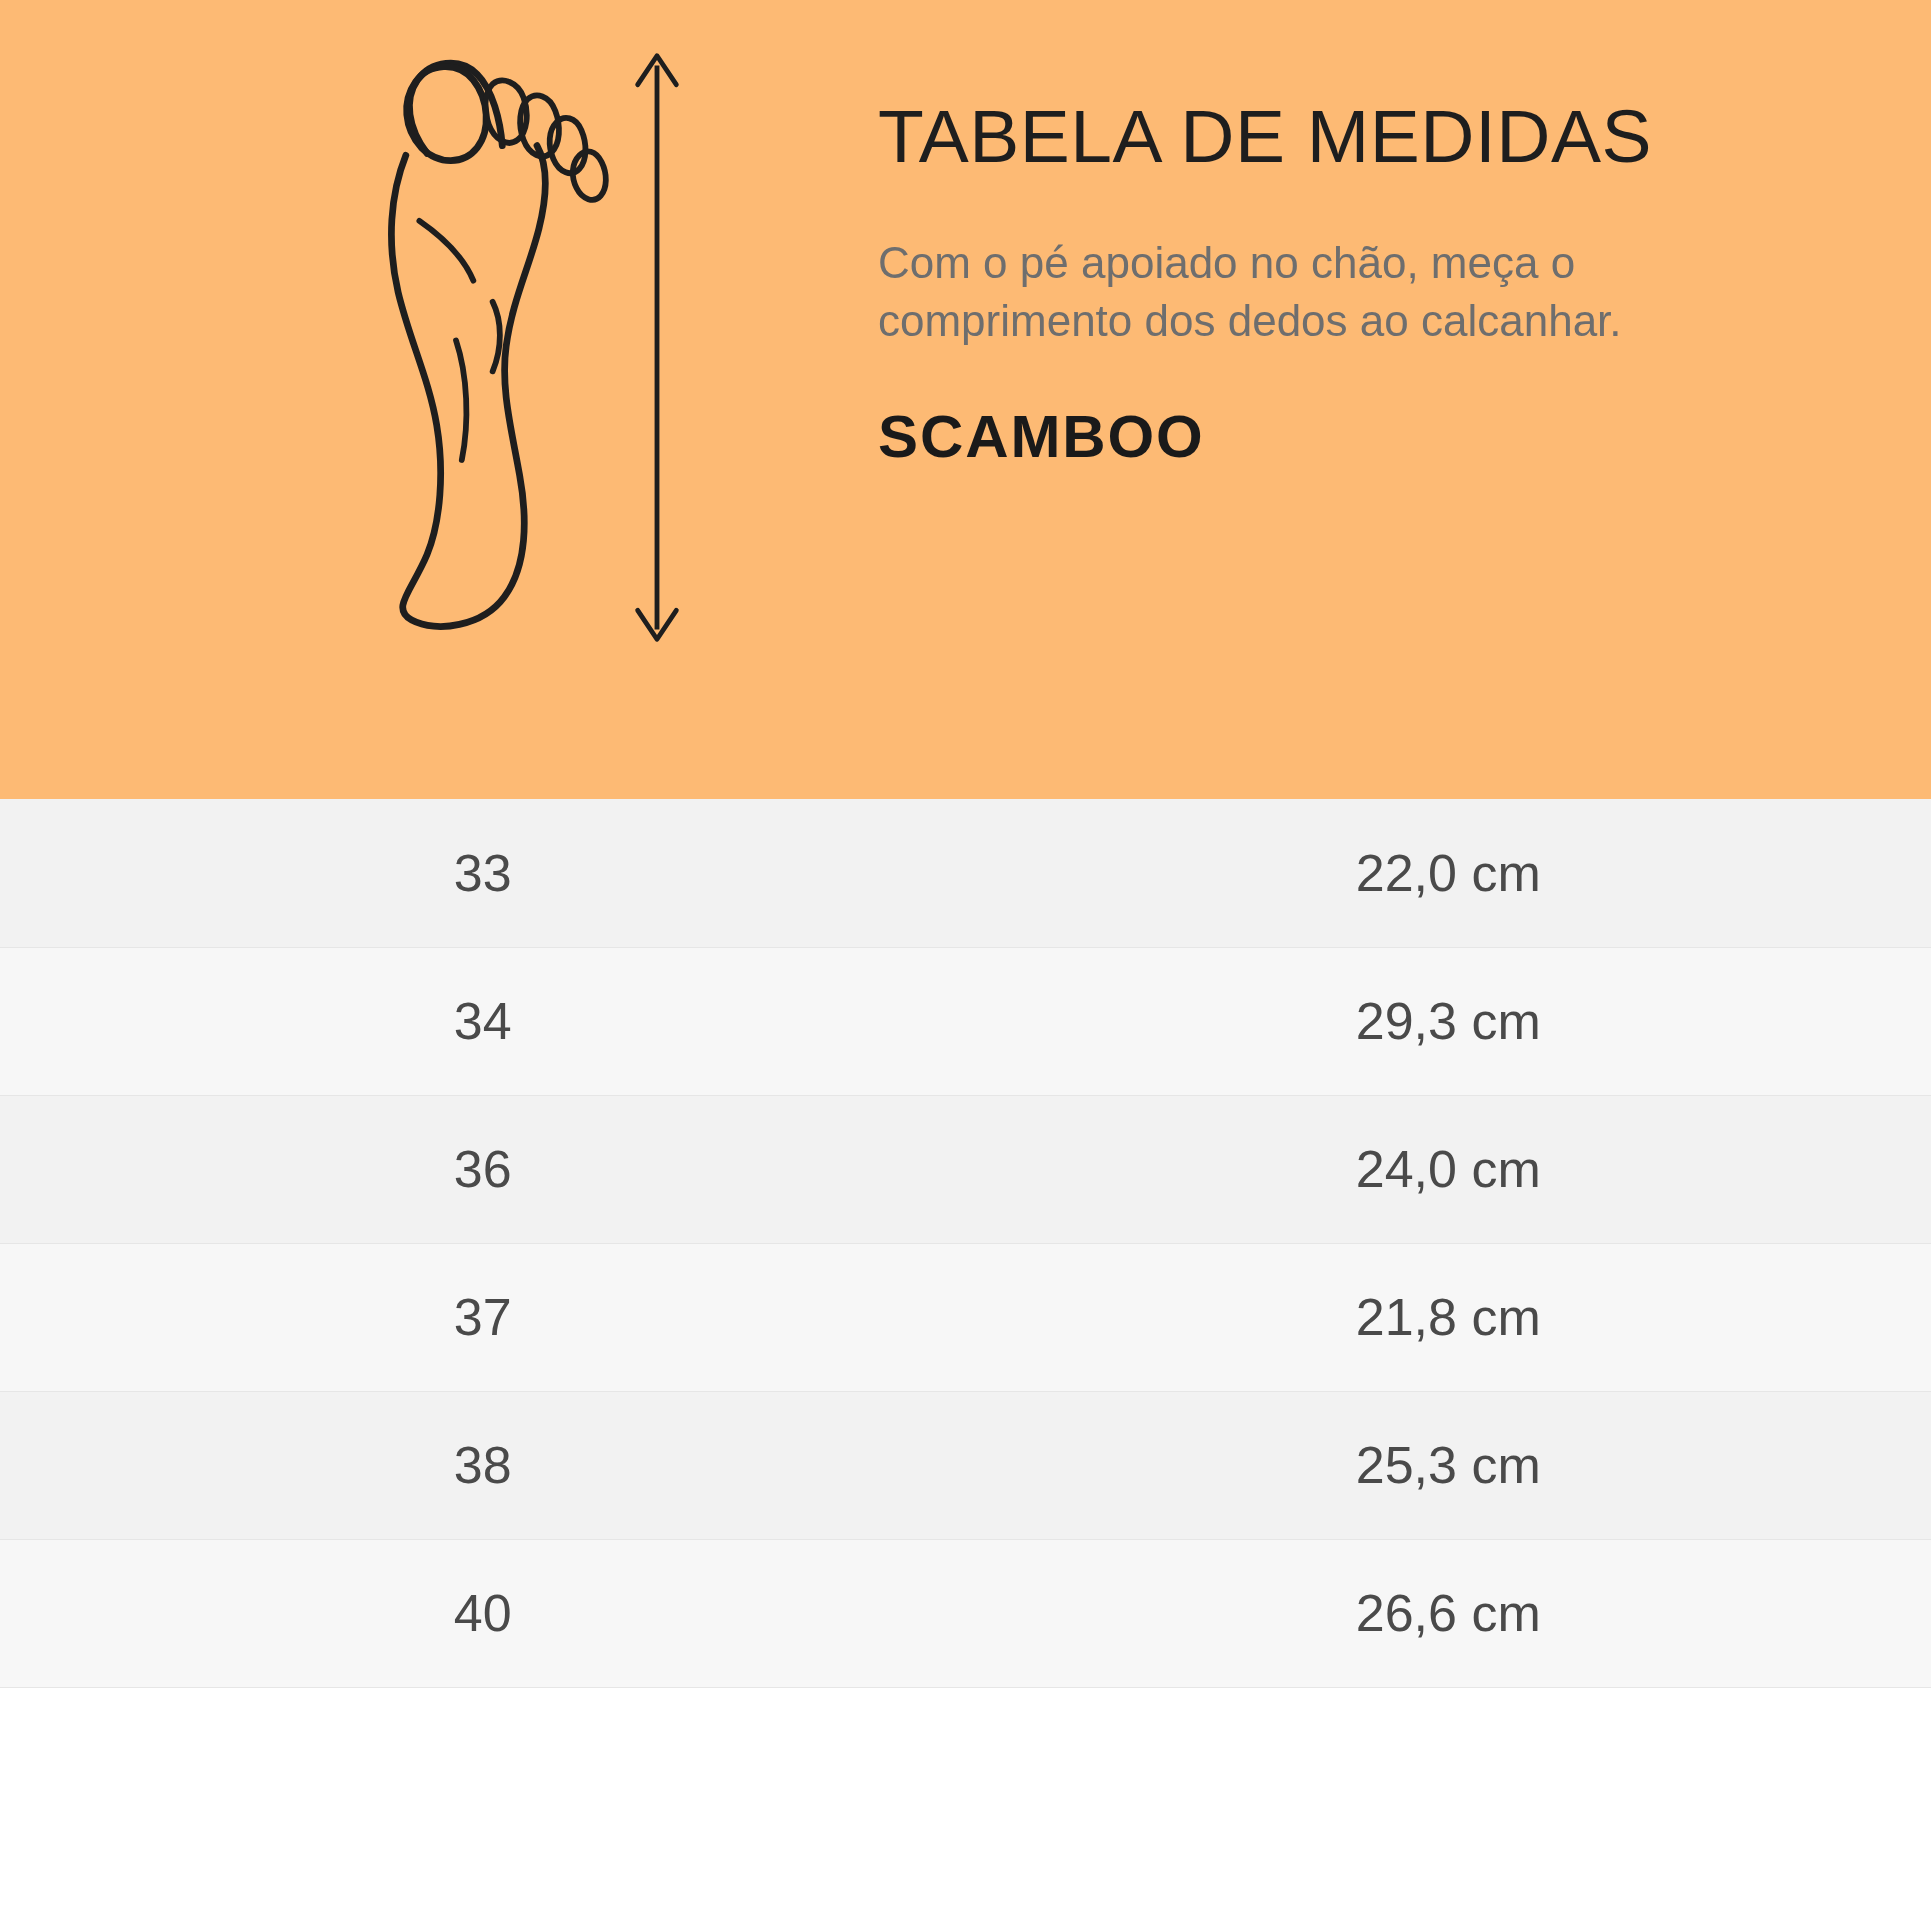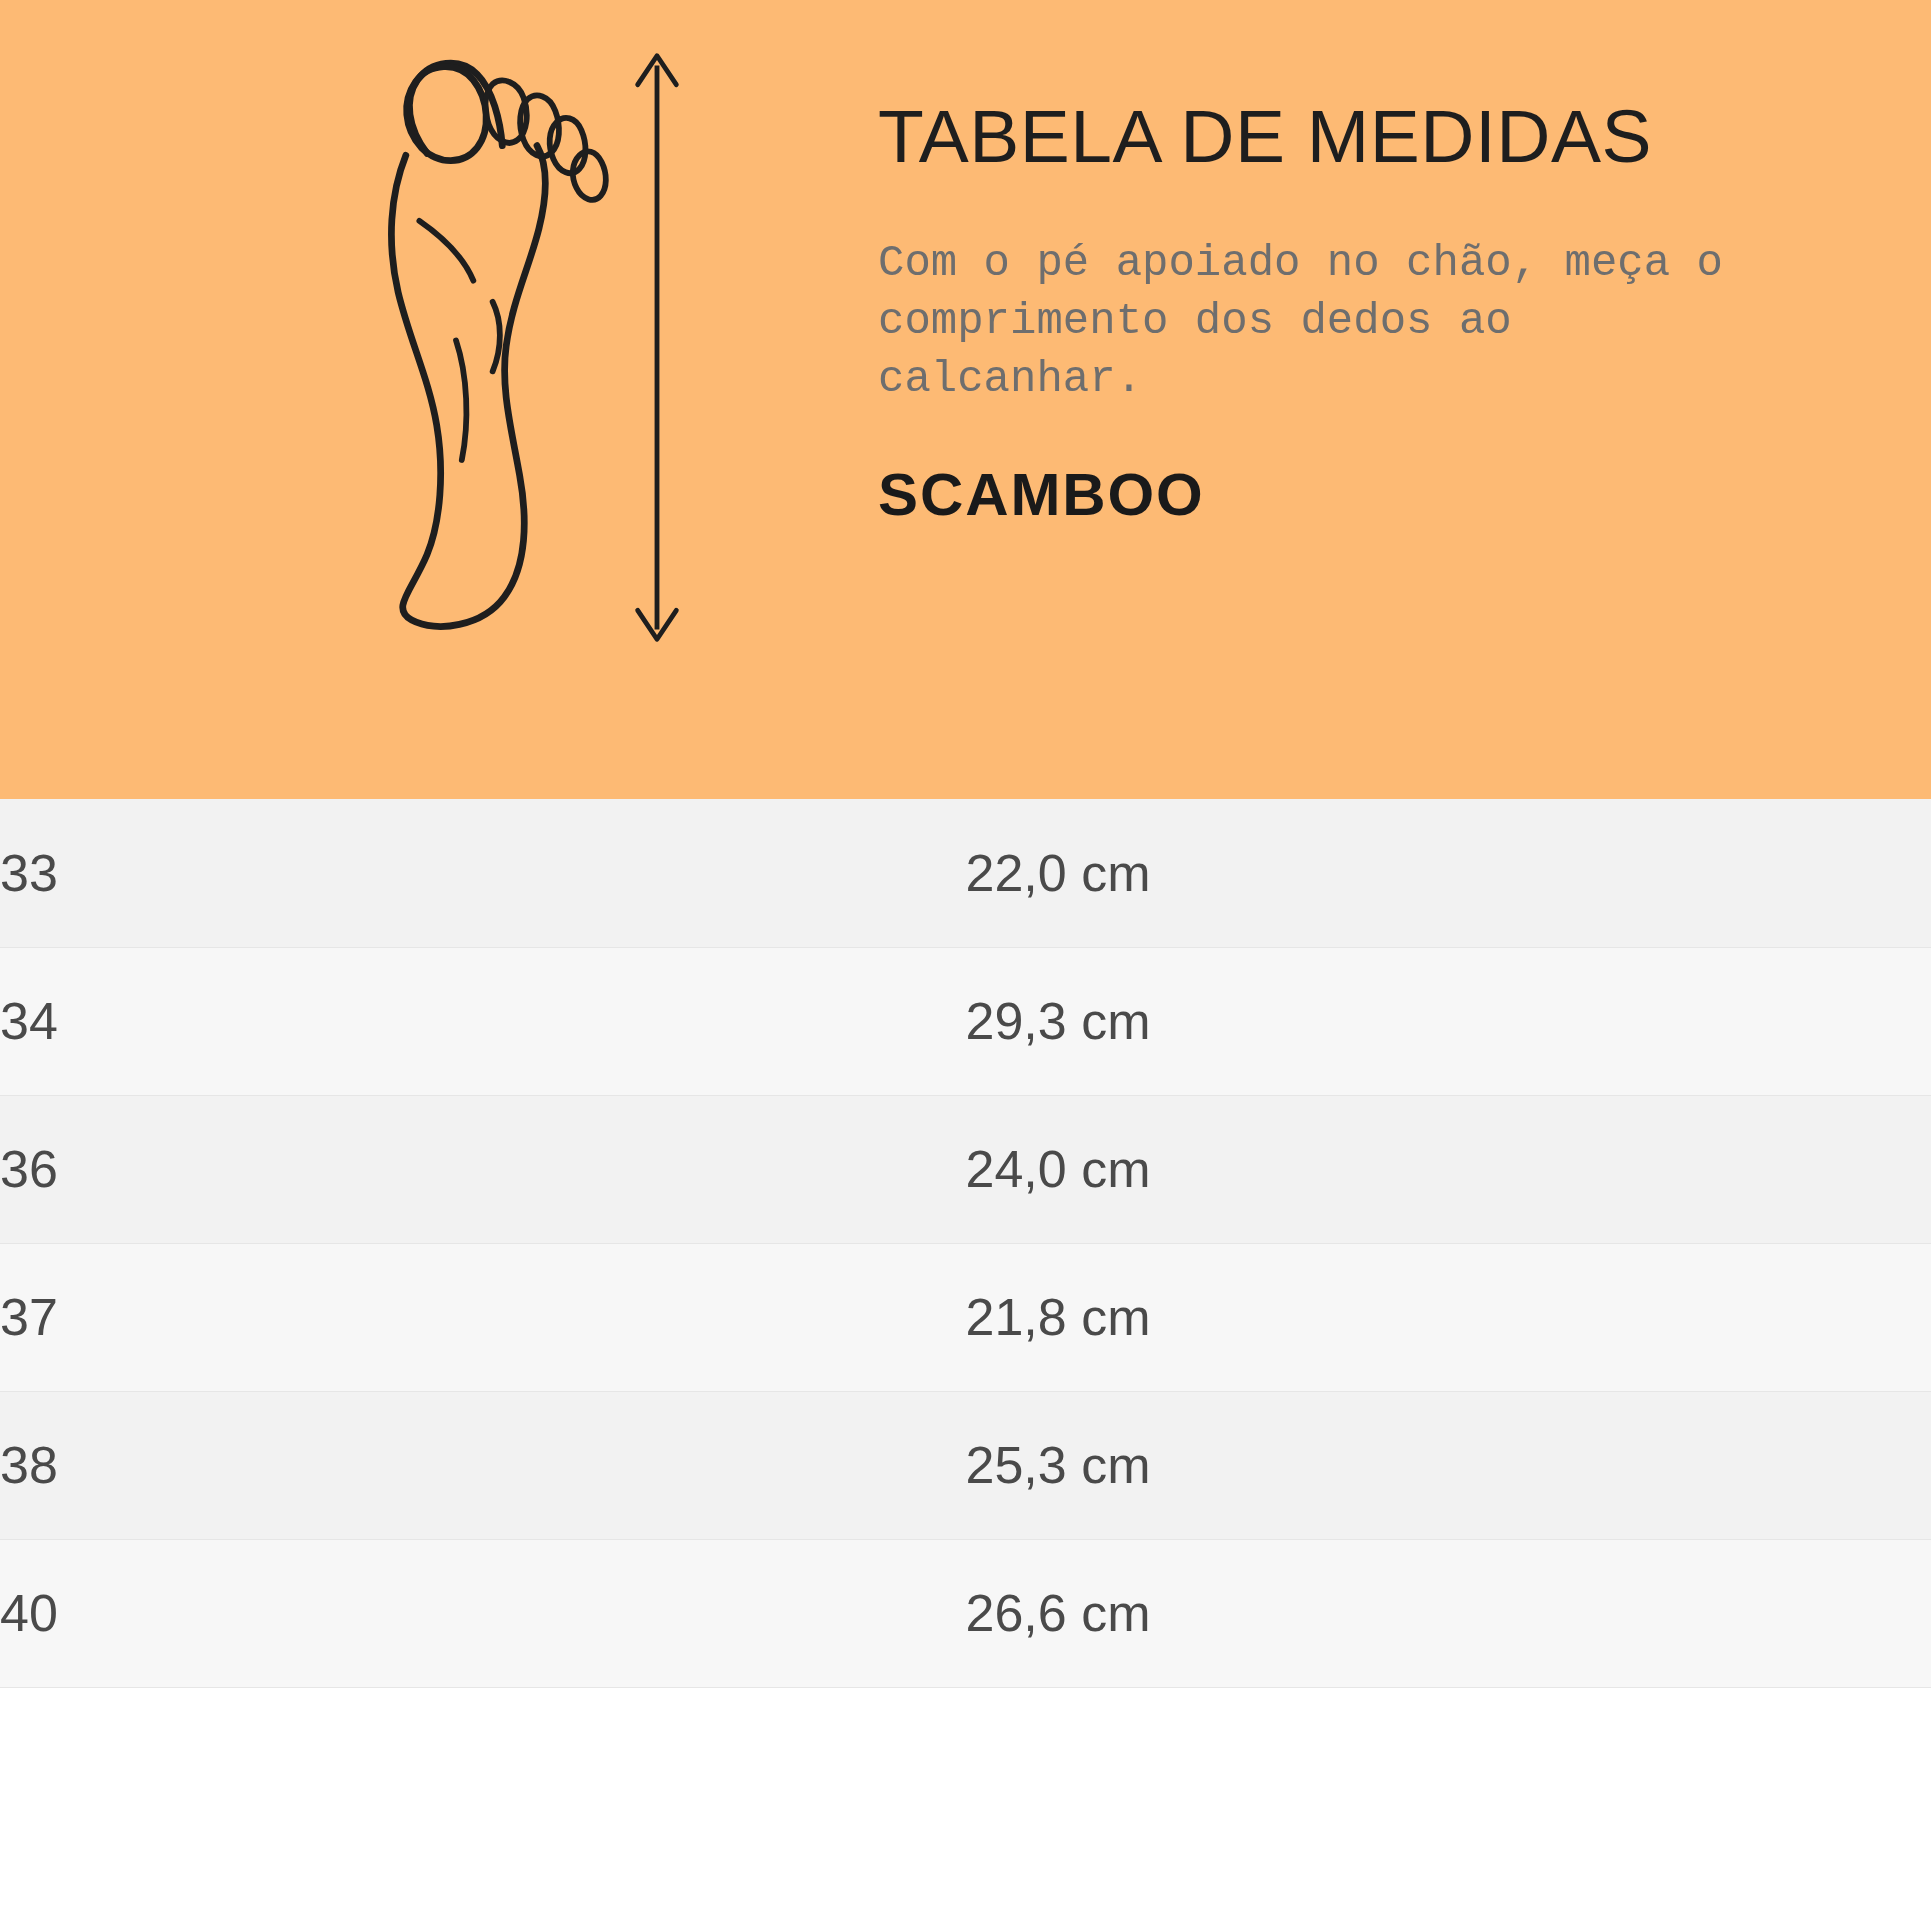--- a/index.html
+++ b/index.html
@@ -64,21 +64,20 @@
     white-space: nowrap;
   }
 
   .instructions {
     font-size: 44px;
     line-height: 1.32;
     color: #6e6e6e;
     margin: 0 0 52px 0;
     max-width: 869px;
     font-weight: 400;
-    font-family: Liberation Mono, monospace;
   }
 
   .brand {
     font-size: 60px;
     letter-spacing: 1.9px;
     color: #1a1a1a;
     font-weight: 700;
     margin: 0;
   }
 
@@ -94,20 +93,21 @@
   .size-table tr:nth-child(odd) {
     background: #f2f2f2;
   }
   .size-table tr:nth-child(even) {
     background: #f7f7f7;
   }
   .size-table td {
     font-size: 52px;
     color: #4a4a4a;
     font-weight: 400;
+    text-align: center;
     vertical-align: middle;
     border-bottom: 1px solid #e6e6e6;
     padding: 0;
   }
   .size-table td.col-size {
     width: 50%;
   }
   .size-table td.col-length {
     width: 50%;
   }

